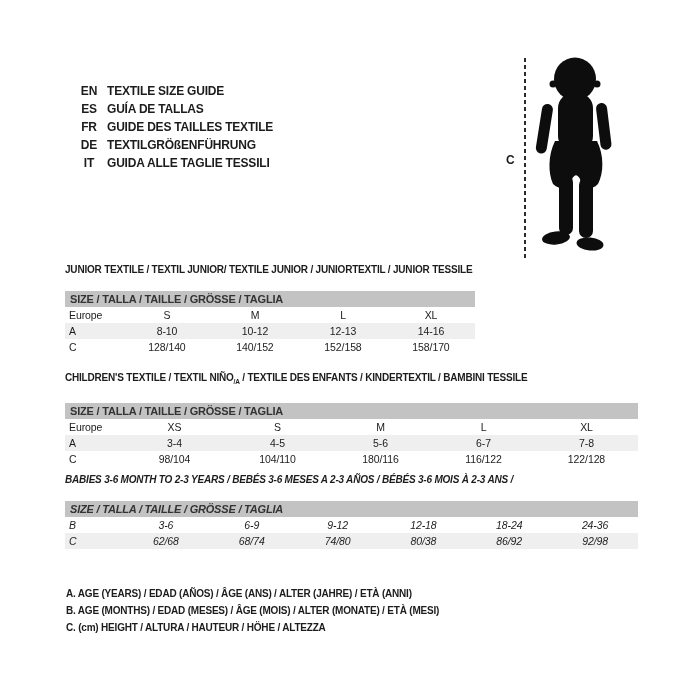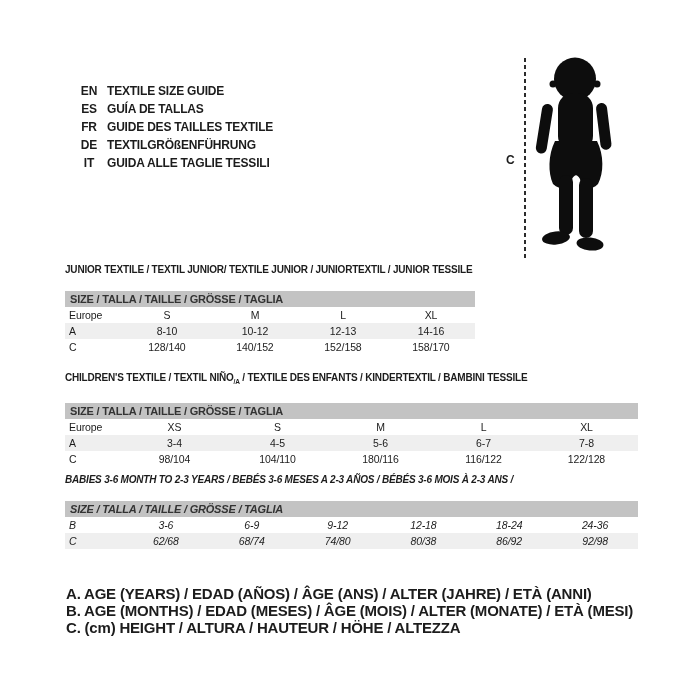--- a/index.html
+++ b/index.html
@@ -35,21 +35,21 @@
   .title-line sub{font-size:0.65em;}
   .size-bar{height:16px;background:var(--bar-bg);font-weight:bold;font-size:11px;line-height:16px;
     padding-left:5px;letter-spacing:-0.2px;color:#333;box-sizing:border-box;}
   .trow{display:flex;height:16px;line-height:16px;font-size:10.5px;letter-spacing:-0.1px;}
   .trow.stripe{background:var(--stripe-bg);}
   .tlabel{width:58px;padding-left:4px;box-sizing:border-box;}
   .tcell{flex:1;text-align:center;}
 
   
   .notes{position:absolute;left:66px;top:585px;}
-  .note-line{font-weight:bold;font-size:15px;line-height:17px;letter-spacing:-0.2px;white-space:nowrap;}
+  .note-line{font-weight:bold;font-size:10px;line-height:17px;letter-spacing:-0.2px;white-space:nowrap;}
 </style>
 </head>
 <body>
 
 <div id="page">
 
   <div class="lang-block">
       <div class="lang-row">
         <span class="lang-code">EN</span>
         <span class="lang-label">TEXTILE SIZE GUIDE</span>

